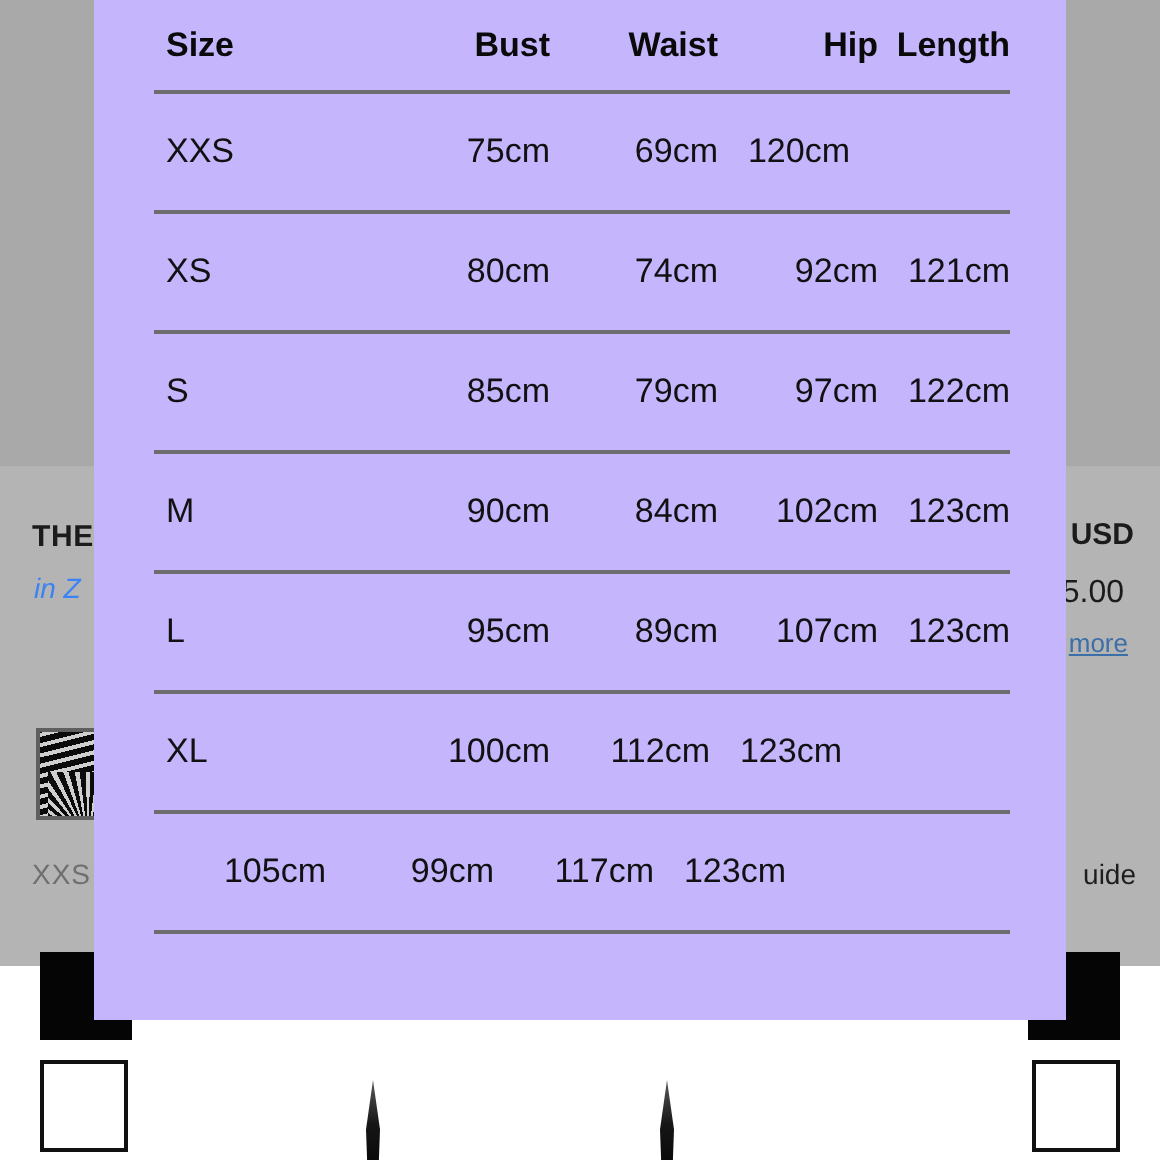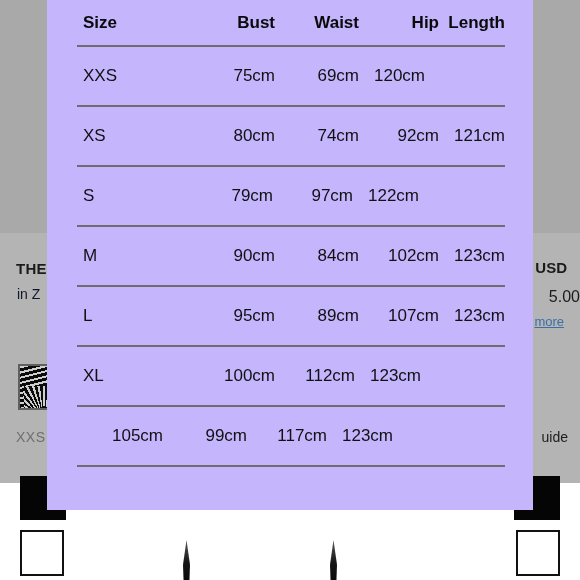--- a/index.html
+++ b/index.html
@@ -50,36 +50,37 @@
     font-size: 15px;
     font-weight: bold;
     color: #1b1b1b;
     letter-spacing: 0.3px;
     white-space: nowrap;
   }
   .prod-sub {
     position: absolute;
     left: 17px; top: 286px;
     font-size: 14px;
-    color: #0f172a;
+    font-style: italic;
+    color: #3b82f6;
     white-space: nowrap;
   }
 
   
   .price-cur {
     position: absolute;
     right: 13px; top: 259px;
     font-size: 15px;
     font-weight: bold;
     color: #1b1b1b;
     white-space: nowrap;
   }
   .price-amt {
     position: absolute;
-    right: 0; top: 288px;
+    right: 18px; top: 288px;
     font-size: 16px;
     color: #1b1b1b;
     white-space: nowrap;
   }
   .more-link {
     position: absolute;
     right: 16px; top: 314px;
     font-size: 13px;
     color: #3c6fa8;
     text-decoration: underline;
@@ -278,20 +279,21 @@
       <div class="row">
         <div class="cell size">XS</div>
         <div class="cell bust">80cm</div>
         <div class="cell waist">74cm</div>
         <div class="cell hip">92cm</div>
         <div class="cell length">121cm</div>
       </div>
 
       <div class="row">
         <div class="cell size">S</div>
+        <div class="cell bust">85cm</div>
         <div class="cell waist">79cm</div>
         <div class="cell hip">97cm</div>
         <div class="cell length">122cm</div>
       </div>
 
       <div class="row">
         <div class="cell size">M</div>
         <div class="cell bust">90cm</div>
         <div class="cell waist">84cm</div>
         <div class="cell hip">102cm</div>

